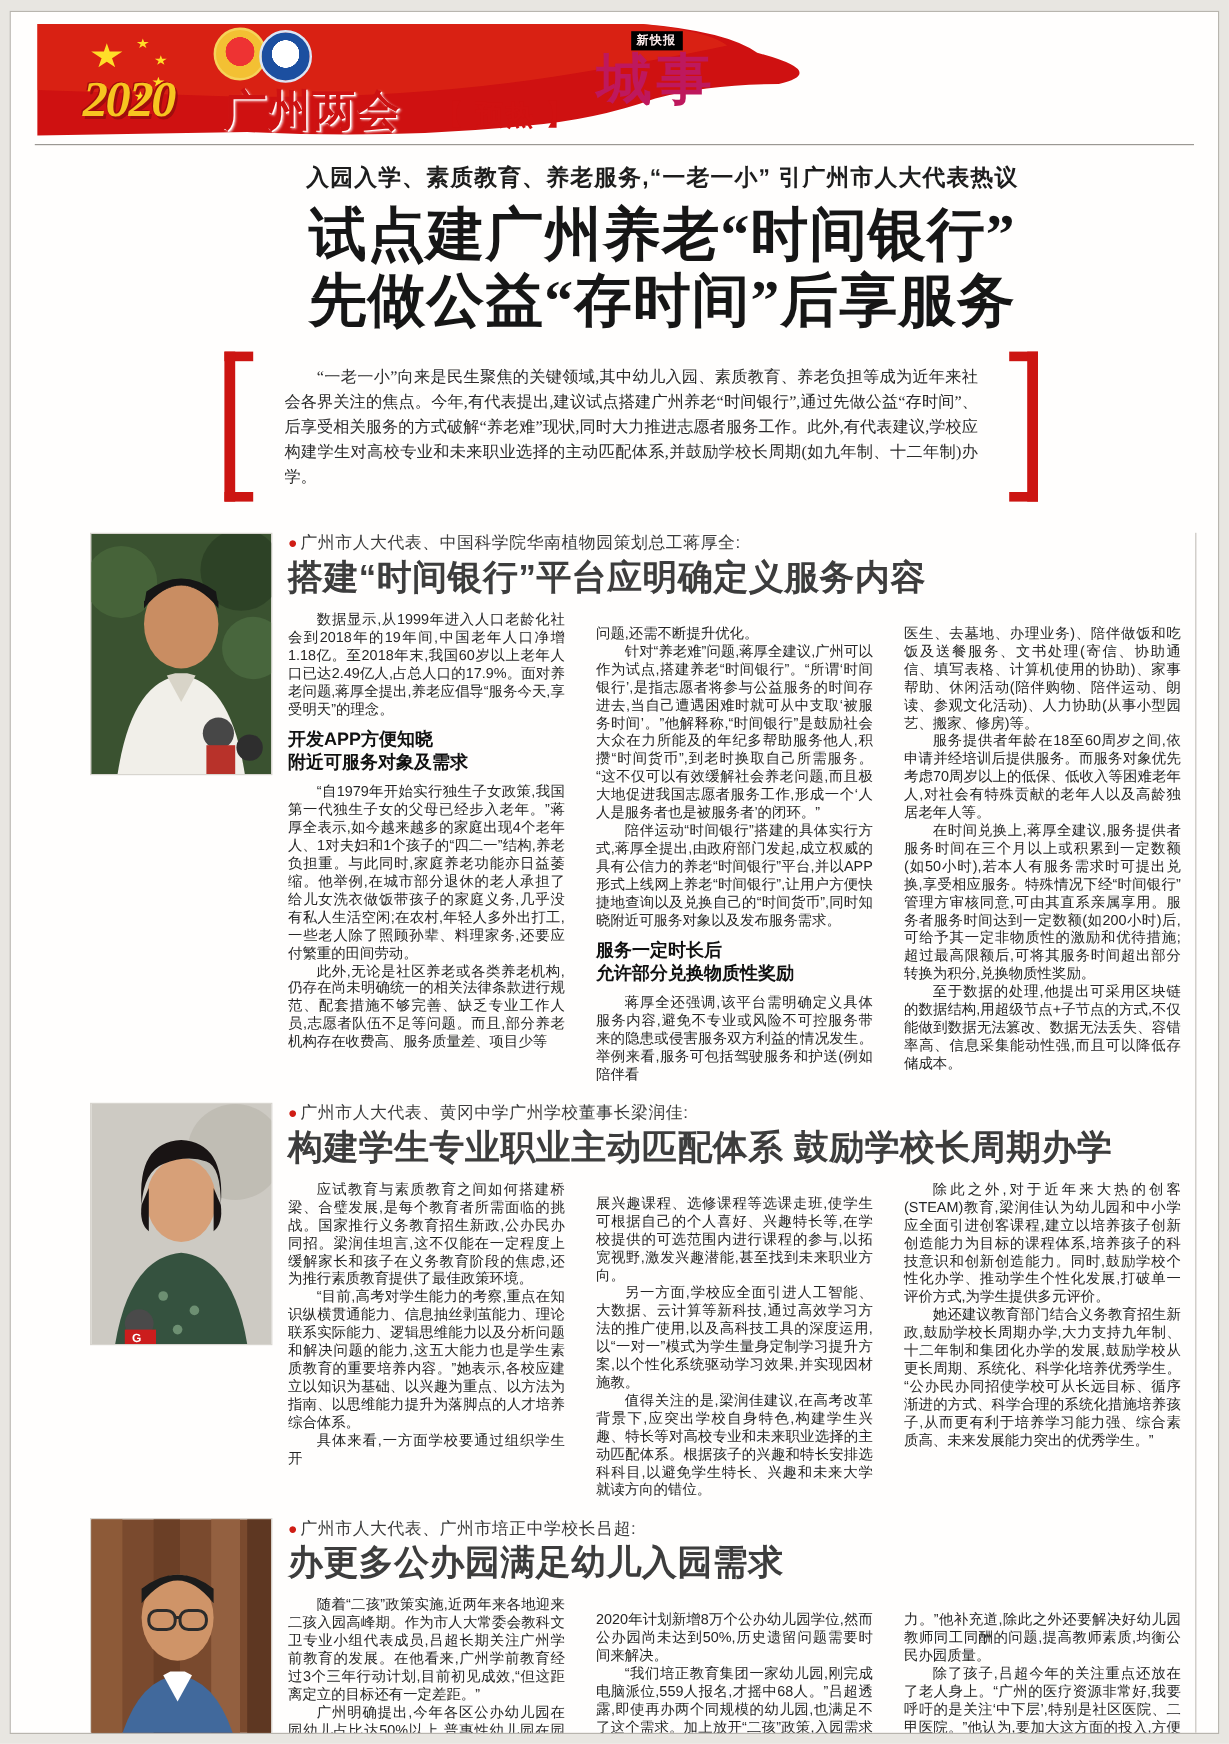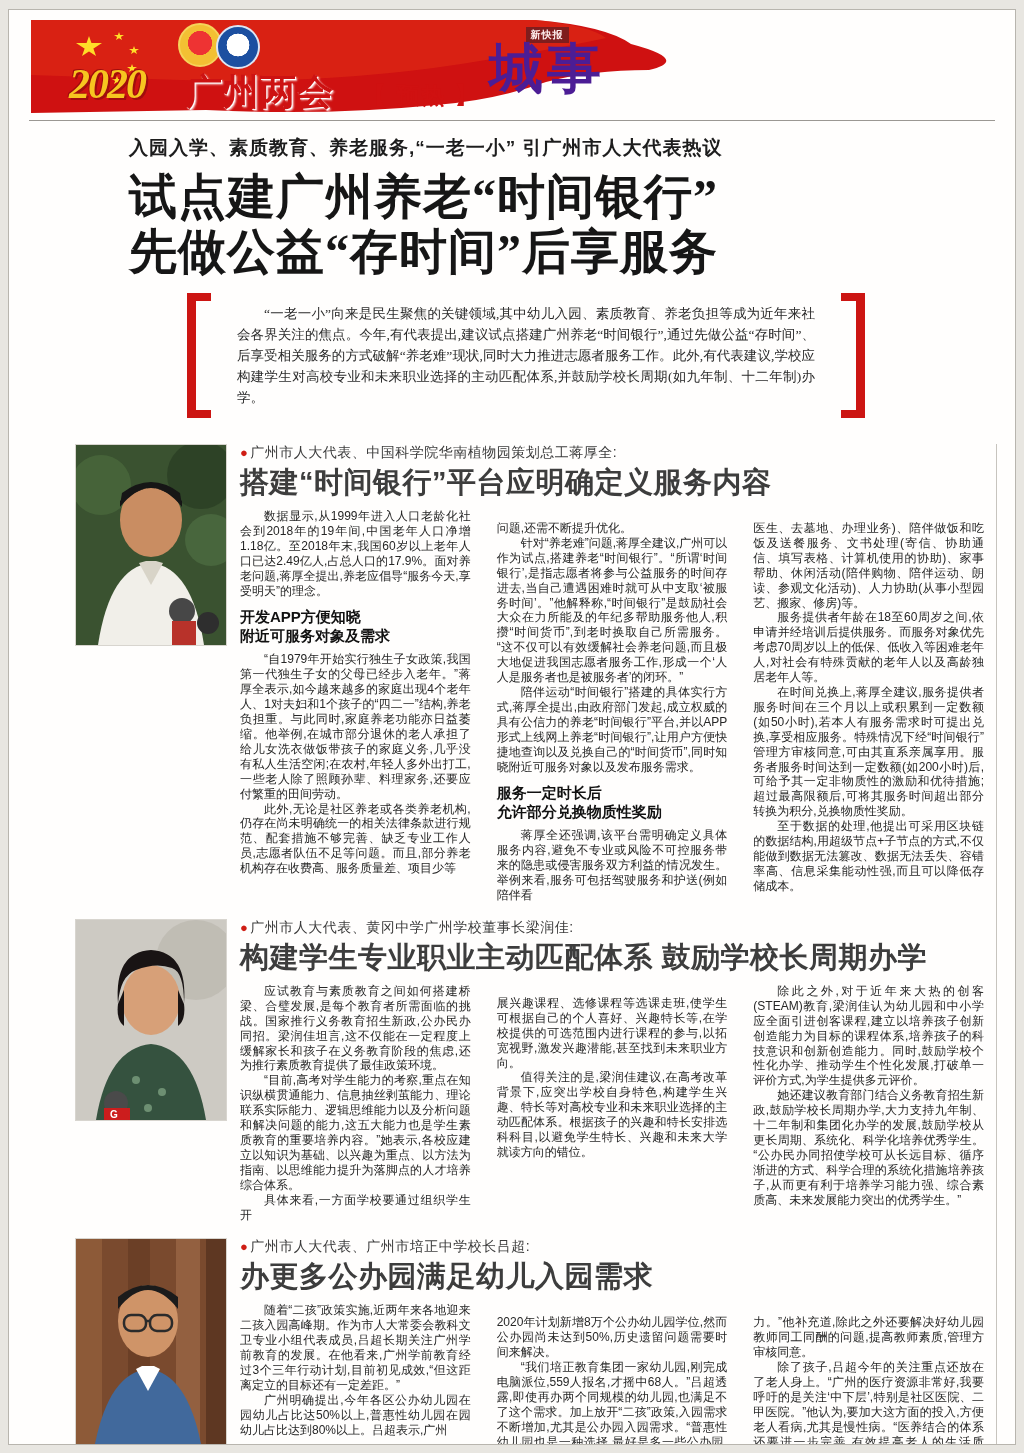--- a/index.html
+++ b/index.html
@@ -10,27 +10,27 @@
   .header{position:relative;height:102px;margin:8px 20px 0 20px;border-bottom:1px solid #9b9893;}
   .banner{position:absolute;left:2px;top:2px;width:655px;height:94px;}
   .banner svg{position:absolute;left:0;top:0;width:100%;height:100%;}
   .b-year{position:absolute;left:38px;top:40px;font-size:42px;font-weight:900;font-style:italic;color:#f7c520;text-shadow:2px 2px 0 #a00d0d,-1px -1px 0 #a00d0d;font-family:"Liberation Serif",serif;letter-spacing:-2px;}
   .b-title{position:absolute;left:155px;top:48px;font-size:36px;font-weight:900;color:#cd1212;font-family:"Liberation Serif",serif;text-shadow:1px 1px 0 #fff,2px 2px 2px rgba(255,255,255,.8);letter-spacing:1px;}
   .b-tag{position:absolute;left:332px;top:60px;font-size:23px;font-weight:700;color:#d01111;letter-spacing:2px;}
   .emblem{position:absolute;border-radius:50%;}
   .emblem.gold{left:147px;top:3px;width:40px;height:40px;background:radial-gradient(circle at 50% 45%,#e33 0 40%,#f3c033 41% 100%);border:2px solid #f6d35a;}
   .emblem.blue{left:185px;top:5px;width:40px;height:40px;background:radial-gradient(circle at 50% 45%,#fff 0 38%,#1c4fa0 39% 100%);border:2px solid #dce6f5;}
   .masthead{position:absolute;left:458px;top:6px;width:120px;text-align:center;}
-  .paper-badge{display:inline-block;background:#7f1d1d;color:#fdecec;font-size:10px;font-weight:700;padding:1px 5px;letter-spacing:1px;}
-  .section-name{margin-top:0;font-size:54px;line-height:50px;font-weight:900;color:#4c1d95;font-family:Liberation Sans, sans-serif;letter-spacing:4px;}
+  .paper-badge{display:inline-block;background:#000000;color:#fdecec;font-size:10px;font-weight:700;padding:1px 5px;letter-spacing:1px;}
+  .section-name{margin-top:0;font-size:46px;line-height:50px;font-weight:900;color:#be185d;font-family:Liberation Serif, serif;letter-spacing:4px;}
   .dateline{position:absolute;right:2px;top:24px;font-size:12.5px;color:#2c2c2c;letter-spacing:.5px;}
   .page-no{display:inline-block;background:#d6261c;color:#fff;font-weight:700;padding:1px 7px;border-radius:3px;margin-left:6px;font-size:13px;}
 
   
-  .headline{margin:14px 40px 0 120px;text-align:left;}
+  .headline{margin:14px 40px 0 120px;text-align:center;}
   .kicker{font-size:19px;font-weight:700;color:#1d1d1d;letter-spacing:1px;}
   .main-title{font-family:"Liberation Serif",serif;font-weight:900;color:#161616;font-size:48px;line-height:55px;margin-top:8px;letter-spacing:1px;}
 
   
   .intro{margin:14px 150px 0 178px;display:flex;align-items:stretch;}
   .bracket{width:15px;flex:0 0 15px;}
   .bracket.l{border-left:9px solid #cc1512;border-top:8px solid #cc1512;border-bottom:8px solid #cc1512;}
   .bracket.r{border-right:9px solid #cc1512;border-top:8px solid #cc1512;border-bottom:8px solid #cc1512;}
   .intro-text{flex:1;padding:10px 26px;font-family:"Liberation Serif",serif;font-size:13.5px;line-height:21px;color:#2a2a2a;text-align:justify;text-indent:2em;}
 
@@ -169,20 +169,21 @@
         <div class="eyebrow"><span class="bullet">●</span><span>广州市人大代表、黄冈中学广州学校董事长梁润佳:</span></div>
         <h2 class="art-title">构建学生专业职业主动匹配体系 鼓励学校长周期办学</h2>
         <div class="cols">
           <div class="col">
               <p class="">应试教育与素质教育之间如何搭建桥梁、合璧发展,是每个教育者所需面临的挑战。国家推行义务教育招生新政,公办民办同招。梁润佳坦言,这不仅能在一定程度上缓解家长和孩子在义务教育阶段的焦虑,还为推行素质教育提供了最佳政策环境。</p>
               <p class="">“目前,高考对学生能力的考察,重点在知识纵横贯通能力、信息抽丝剥茧能力、理论联系实际能力、逻辑思维能力以及分析问题和解决问题的能力,这五大能力也是学生素质教育的重要培养内容。”她表示,各校应建立以知识为基础、以兴趣为重点、以方法为指南、以思维能力提升为落脚点的人才培养综合体系。</p>
               <p class="">具体来看,一方面学校要通过组织学生开</p>
             </div>
           <div class="col">
               <p class="cont">展兴趣课程、选修课程等选课走班,使学生可根据自己的个人喜好、兴趣特长等,在学校提供的可选范围内进行课程的参与,以拓宽视野,激发兴趣潜能,甚至找到未来职业方向。</p>
+              <p class="">另一方面,学校应全面引进人工智能、大数据、云计算等新科技,通过高效学习方法的推广使用,以及高科技工具的深度运用,以“一对一”模式为学生量身定制学习提升方案,以个性化系统驱动学习效果,并实现因材施教。</p>
               <p class="">值得关注的是,梁润佳建议,在高考改革背景下,应突出学校自身特色,构建学生兴趣、特长等对高校专业和未来职业选择的主动匹配体系。根据孩子的兴趣和特长安排选科科目,以避免学生特长、兴趣和未来大学就读方向的错位。</p>
             </div>
           <div class="col">
               <p class="">除此之外,对于近年来大热的创客(STEAM)教育,梁润佳认为幼儿园和中小学应全面引进创客课程,建立以培养孩子创新创造能力为目标的课程体系,培养孩子的科技意识和创新创造能力。同时,鼓励学校个性化办学、推动学生个性化发展,打破单一评价方式,为学生提供多元评价。</p>
               <p class="">她还建议教育部门结合义务教育招生新政,鼓励学校长周期办学,大力支持九年制、十二年制和集团化办学的发展,鼓励学校从更长周期、系统化、科学化培养优秀学生。“公办民办同招使学校可从长远目标、循序渐进的方式、科学合理的系统化措施培养孩子,从而更有利于培养学习能力强、综合素质高、未来发展能力突出的优秀学生。”</p>
             </div>
         </div>
       </div>
     </section>
 
@@ -209,21 +210,21 @@
         <div class="cols">
           <div class="col">
               <p class="">随着“二孩”政策实施,近两年来各地迎来二孩入园高峰期。作为市人大常委会教科文卫专业小组代表成员,吕超长期关注广州学前教育的发展。在他看来,广州学前教育经过3个三年行动计划,目前初见成效,“但这距离定立的目标还有一定差距。”</p>
               <p class="">广州明确提出,今年各区公办幼儿园在园幼儿占比达50%以上,普惠性幼儿园在园幼儿占比达到80%以上。吕超表示,广州</p>
             </div>
           <div class="col">
               <p class="cont">2020年计划新增8万个公办幼儿园学位,然而公办园尚未达到50%,历史遗留问题需要时间来解决。</p>
               <p class="">“我们培正教育集团一家幼儿园,刚完成电脑派位,559人报名,才摇中68人。”吕超透露,即使再办两个同规模的幼儿园,也满足不了这个需求。加上放开“二孩”政策,入园需求不断增加,尤其是公办园入园需求。“普惠性幼儿园也是一种选择,最好是多一些公办园,相信政府也会朝着这个方向努</p>
             </div>
           <div class="col">
-              <p class="cont">力。”他补充道,除此之外还要解决好幼儿园教师同工同酬的问题,提高教师素质,管理方审核同意。</p>
+              <p class="cont">力。”他补充道,除此之外还要解决好幼儿园教师同工同酬的问题,提高教师素质,均衡公民办园质量。</p>
               <p class="">除了孩子,吕超今年的关注重点还放在了老人身上。“广州的医疗资源非常好,我要呼吁的是关注‘中下层’,特别是社区医院、二甲医院。”他认为,要加大这方面的投入,方便老人看病,尤其是慢性病。“医养结合的体系还要进一步完善,有效提高老人的生活质量。”</p>
             </div>
         </div>
       </div>
     </section>
 
     <div class="credits">
       <span>■采写:新快报记者 沈逸云</span>
       <span>■摄影:新快报记者 孙毅</span>
     </div>

